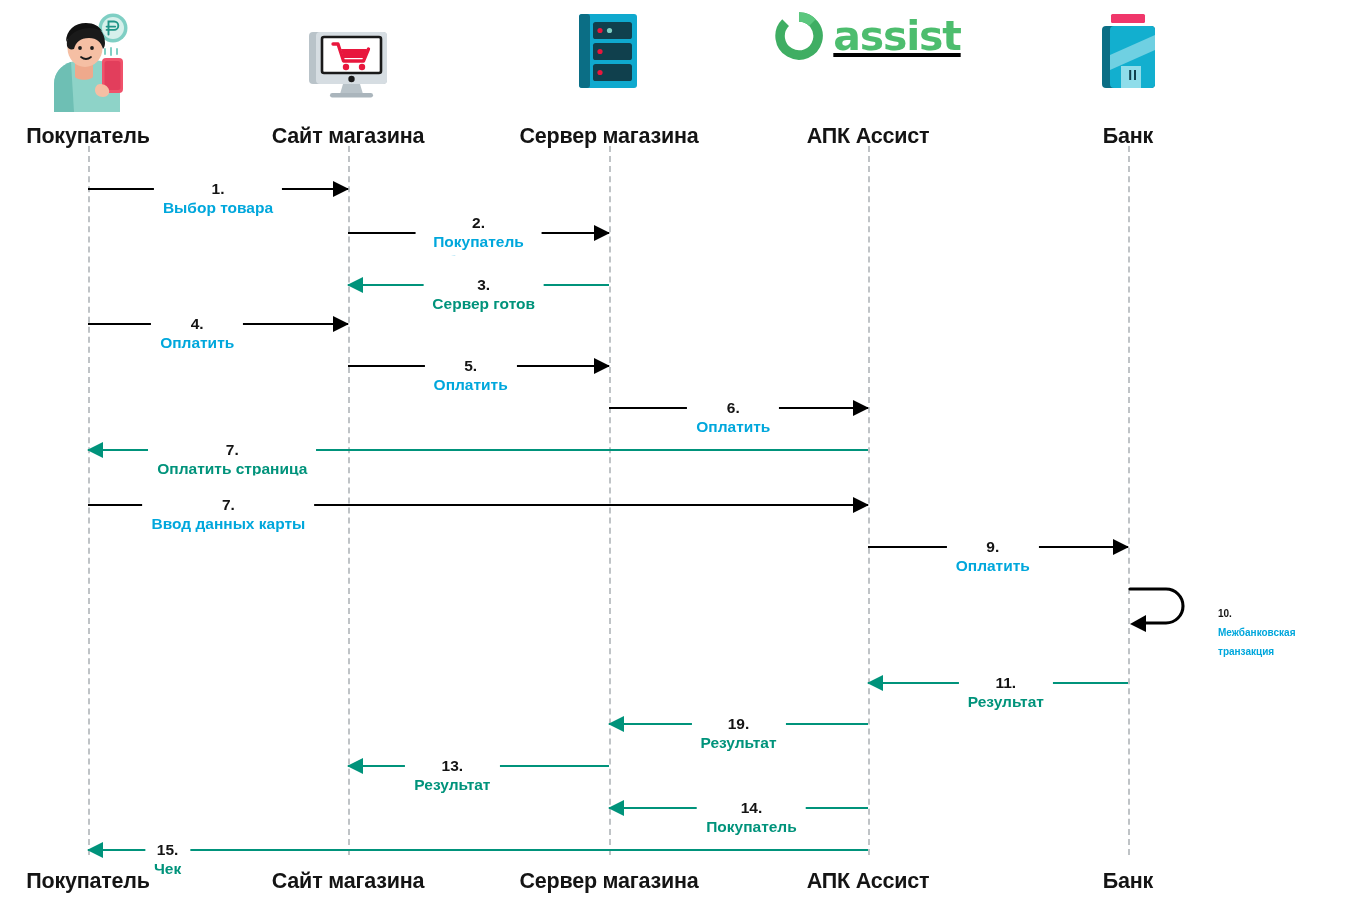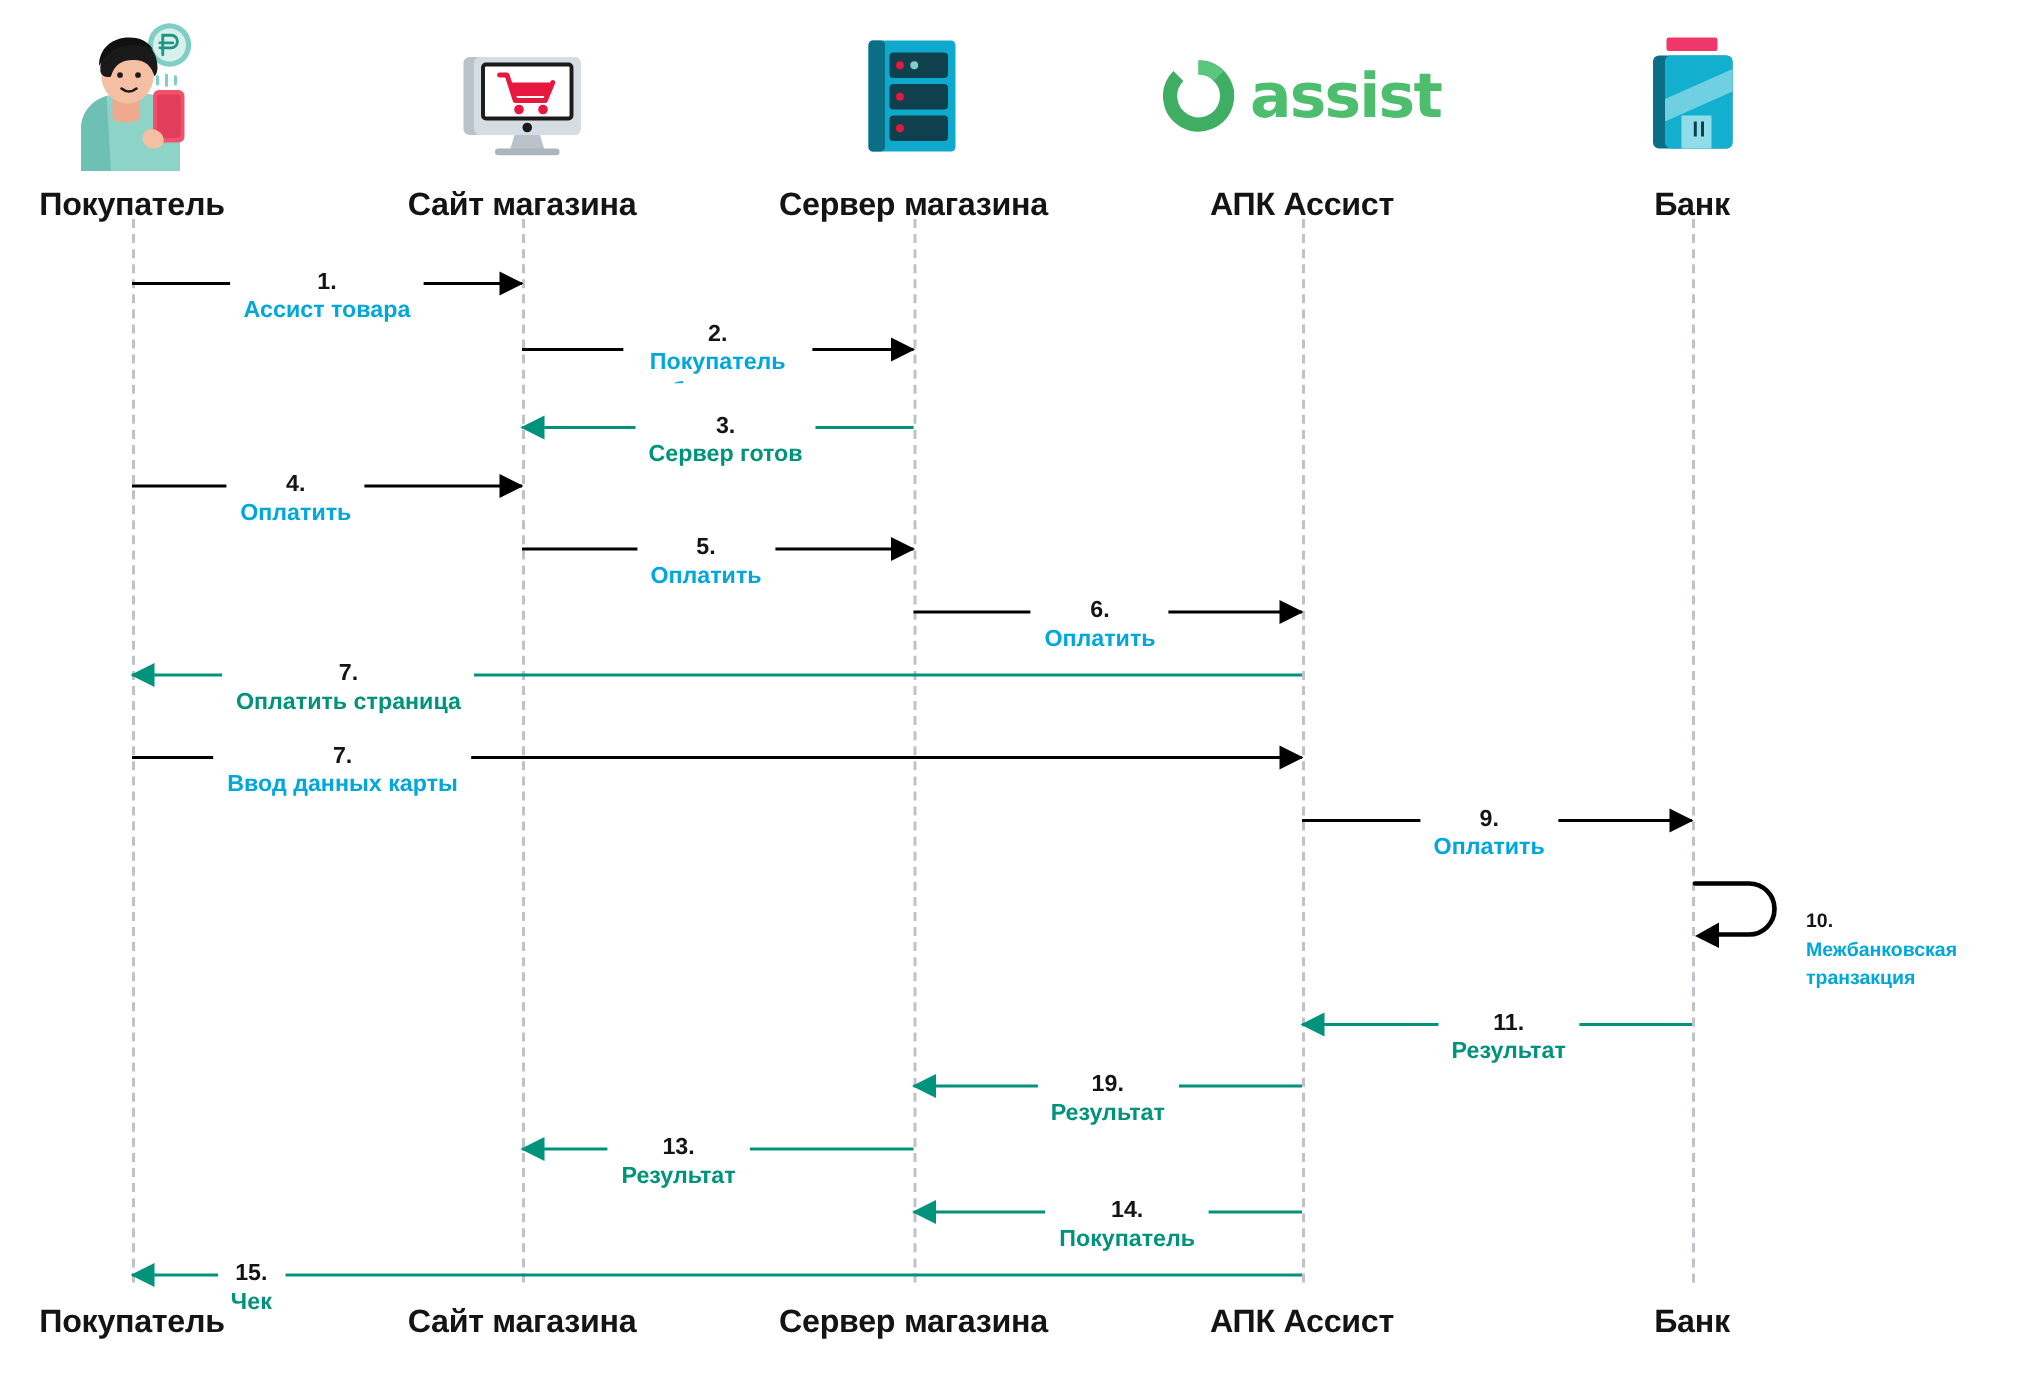--- a/index.html
+++ b/index.html
@@ -20,22 +20,23 @@
   
   .actor {
     position: absolute;
     width: 240px;
     text-align: center;
     transform: translateX(-50%);
   }
   .actor-icon {
     height: 104px;
     display: flex;
-    align-items: center;
+    align-items: flex-start;
     justify-content: center;
+    text-decoration: underline;
   }
   .actor-name {
     margin-top: 8px;
     font-size: 21.5px;
     font-weight: bold;
     color: #141414;
     letter-spacing: -0.2px;
     white-space: nowrap;
   }
   .actor-name-bottom {
@@ -104,25 +105,26 @@
   .msg-text-blue { color: #00A7DC; }
   .msg-text-teal { color: #00937B; }
 
   
   .selfloop {
     position: absolute;
   }
   .selfloop svg { display: block; overflow: visible; }
   .selfloop-label {
     position: absolute;
-    font-size: 13px;
+    font-size: 10px;
     font-weight: bold;
     line-height: 19px;
     color: #00A7DC;
     white-space: pre-line;
+    margin-left: 14px;
   }
   .selfloop-label .num { color: #141414; }
 
   
   .ico { display: block; }
   .assist-logo {
     display: flex;
     align-items: center;
     gap: 10px;
   }
@@ -249,21 +251,21 @@
       </svg>
     </div>
     <div class="actor-name">Банк</div>
   </div>
 
   <div class="msg" style="left:88px; width:260px; top:188px">
     <div class="msg-line fwd"></div>
     <div class="arrow-head right"></div>
     <div class="msg-label" style="left:50%">
       <span class="msg-num">1.</span>
-      <span class="msg-text-blue">Ассист товара</span>
+      <span class="msg-text-blue">Выбор товара</span>
     </div>
   </div>
 
   <div class="msg" style="left:348px; width:261px; top:232px">
     <div class="msg-line fwd"></div>
     <div class="arrow-head right"></div>
     <div class="msg-label" style="left:50%">
       <span class="msg-num">2.</span>
       <span class="msg-text-blue">Покупатель
 выбрал товар</span>

